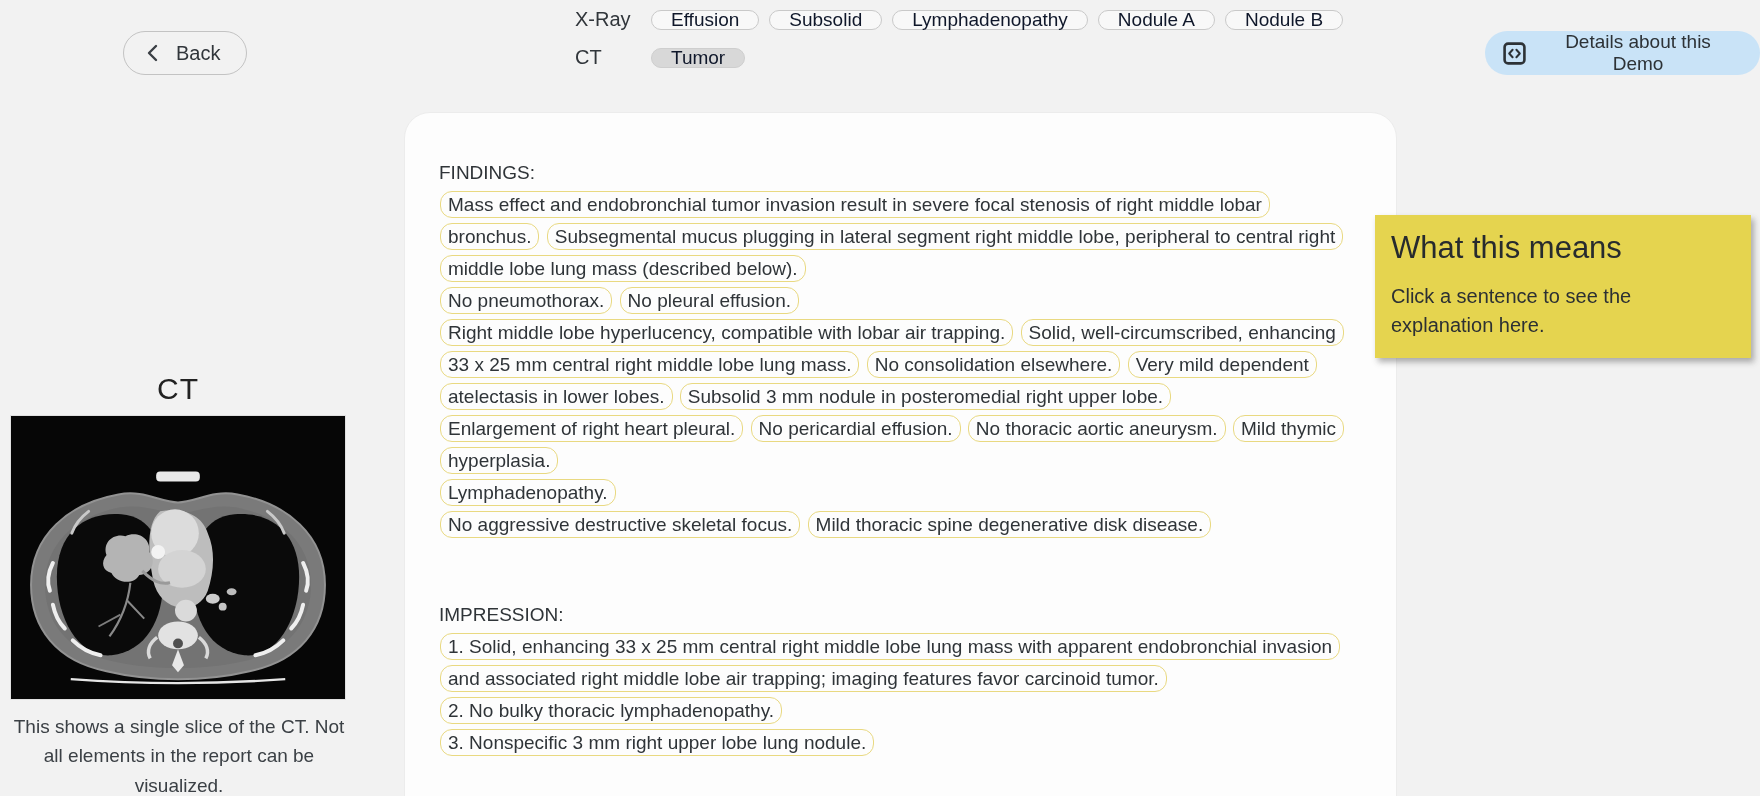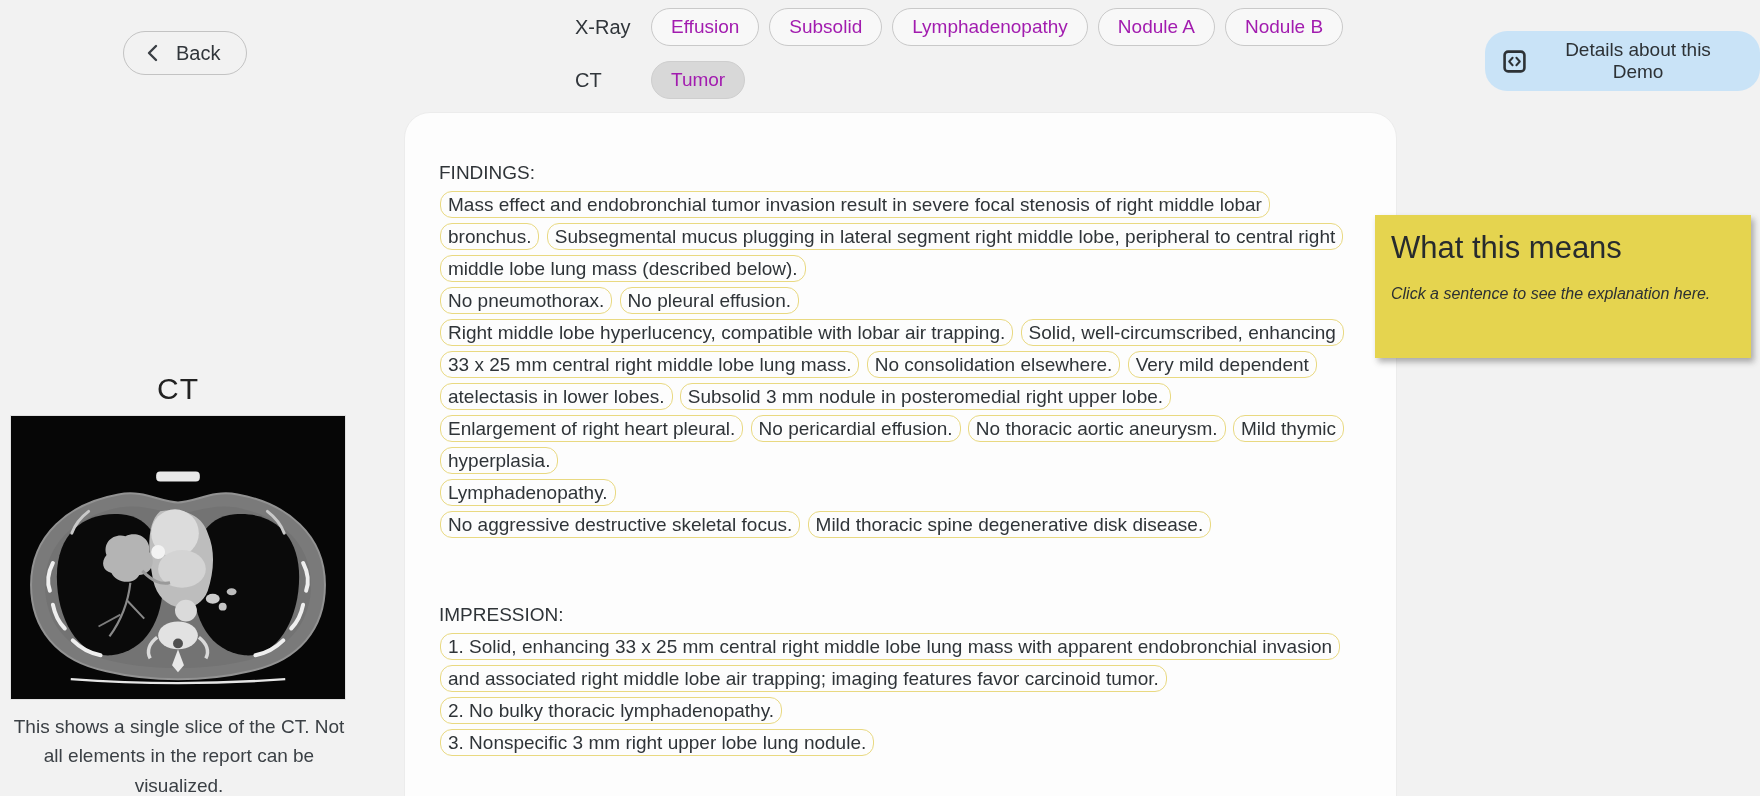--- a/index.html
+++ b/index.html
@@ -22,30 +22,30 @@
     background:transparent; cursor:pointer;
     font-size:20px; color:#31363b;
   }
   .back-btn svg { display:block; }
 
   .modality { position:absolute; left:575px; top:8px; }
   .mod-row { display:flex; align-items:center; margin-bottom:15px; }
   .mod-label { width:76px; font-size:20px; color:#31363b; }
   .mod-buttons { display:flex; gap:10px; }
   .pill-btn {
-    height:38px; padding:0 19px;
+    height:20px; padding:0 19px;
     display:flex; align-items:center;
     border:1px solid #c9c9c9; border-radius:19px;
     background:#f8f8f8; cursor:pointer;
-    font-size:19px; color:#a21caf; white-space:nowrap;
+    font-size:19px; color:#0f172a; white-space:nowrap;
   }
   .pill-btn.selected { background:var(--selected-bg,#d8d8d8); border-color:#cecece; }
 
   .details-btn {
-    position:absolute; left:1485px; top:31px; height:60px;
+    position:absolute; left:1485px; top:31px; height:44px;
     display:flex; align-items:center; gap:12px;
     padding:0 22px 0 18px;
     border:none; border-radius:22px;
     background:var(--details-bg,#c9e3f7); cursor:pointer;
     font-size:19px; color:#2d3236;
   }
   .details-btn svg { display:block; }
 
   
   .ct-title {
@@ -82,21 +82,21 @@
   }
 
   
   .explain-box {
     position:absolute; left:1375px; top:215px; width:376px; min-height:143px;
     background:var(--panel-bg,#e5d44f);
     box-shadow:3px 4px 6px rgba(50,50,50,0.38);
     padding:15px 18px 18px 16px;
   }
   .explain-title { font-size:31px; font-weight:400; color:#272b2e; margin-bottom:16px; }
-  .explain-body { font-size:16px; line-height:1.45; color:#2c3033; width:330px;font-style:italic; }
+  .explain-body { font-size:20px; line-height:1.45; color:#2c3033; width:330px; }
 </style>
 </head>
 <body style="--page-bg: #f2f2f2; --hl: #e9d981; --panel-bg: #e5d44f; --details-bg: #c9e3f7; --selected-bg: #d8d8d8;">
 
 <button class="back-btn">
   <span>
     <svg width="18" height="20" viewBox="0 0 18 20">
         <polyline points="12,3 5,10 12,17" fill="none" stroke="#3a3f44" stroke-width="2.4" stroke-linecap="round" stroke-linejoin="round"></polyline>
       </svg>
   </span>

